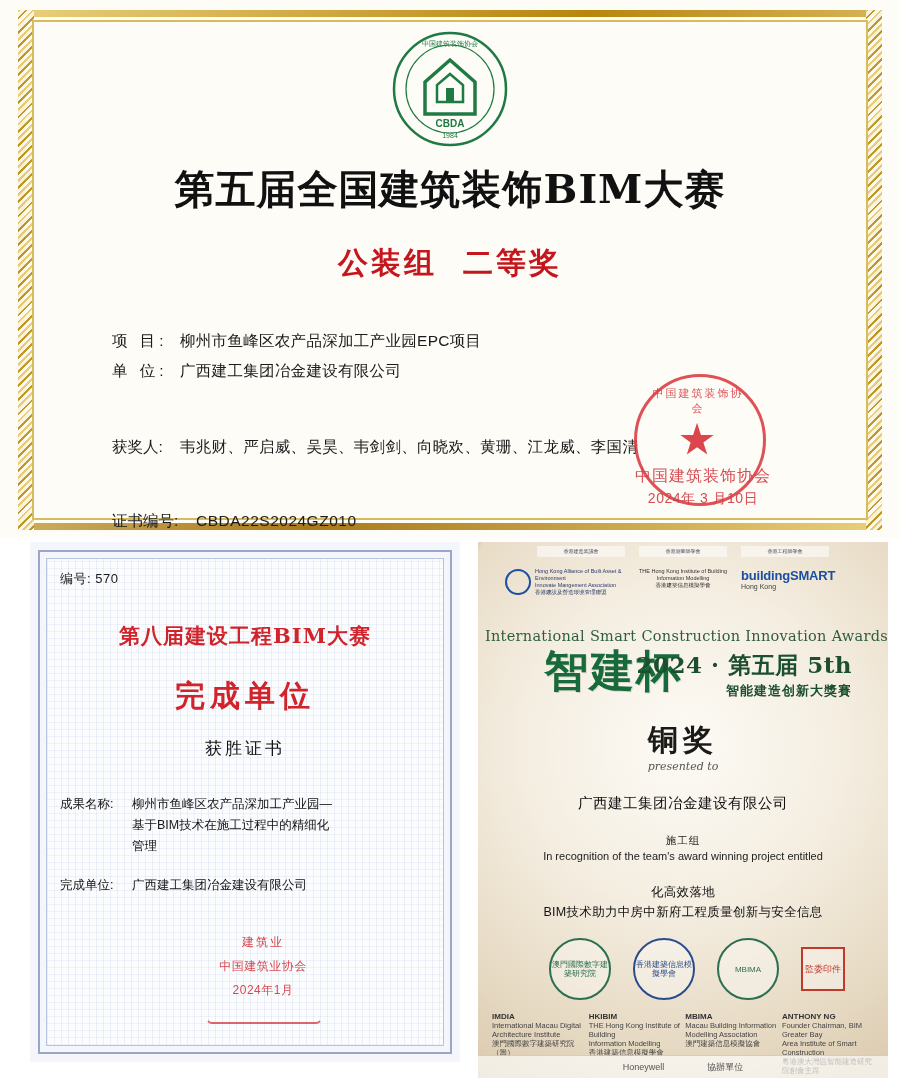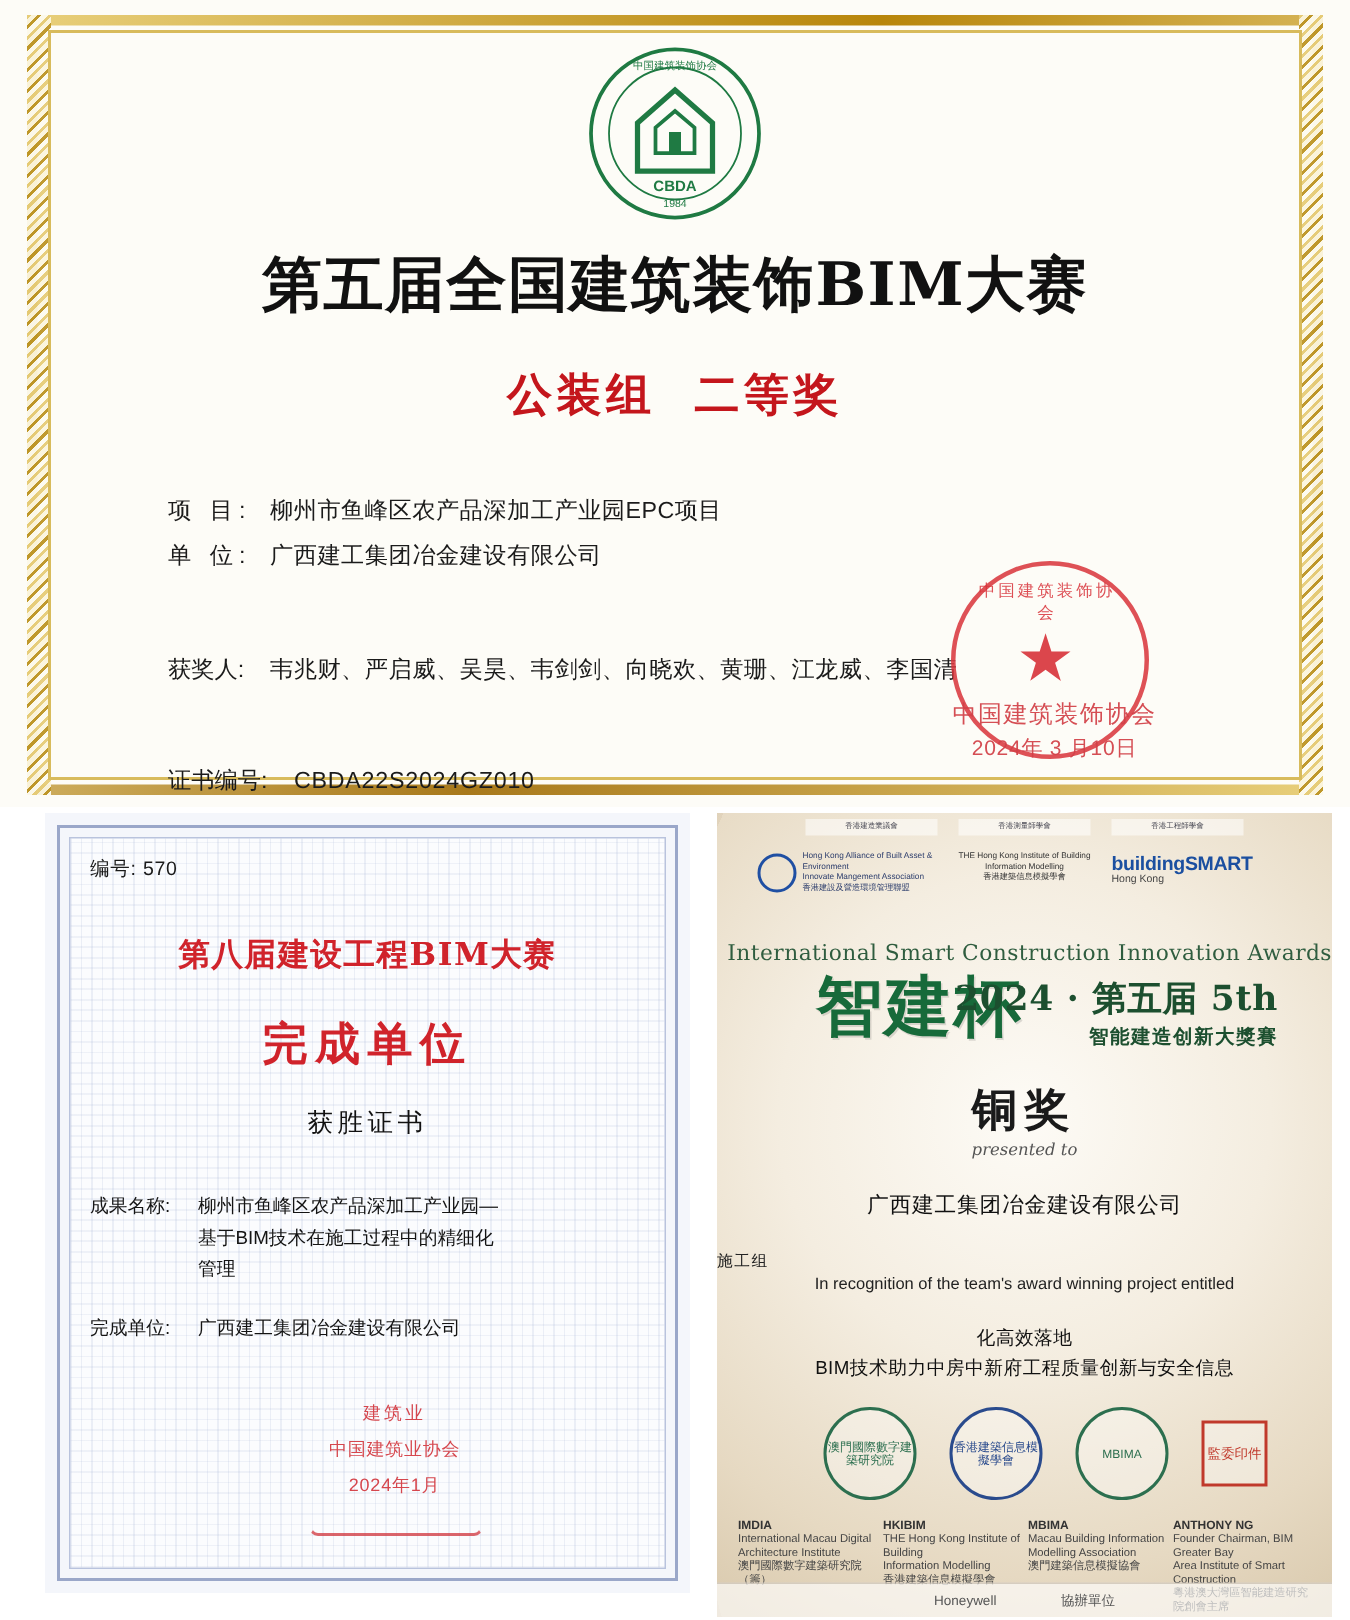--- a/index.html
+++ b/index.html
@@ -429,20 +429,21 @@
     position: absolute;
     left: 0; right: 0; top: 252px;
     text-align: center;
     color: #111;
     font-size: 14.5px;
     letter-spacing: .5px;
   }
   .cr-group {
     position: absolute;
     left: 0; right: 0; top: 292px;
+    text-align: center;
     color: #222;
     font-size: 10.5px;
     letter-spacing: 1px;
   }
   .cr-recog {
     position: absolute;
     left: 0; right: 0; top: 308px;
     text-align: center;
     color: #222;
     font-size: 11px;

